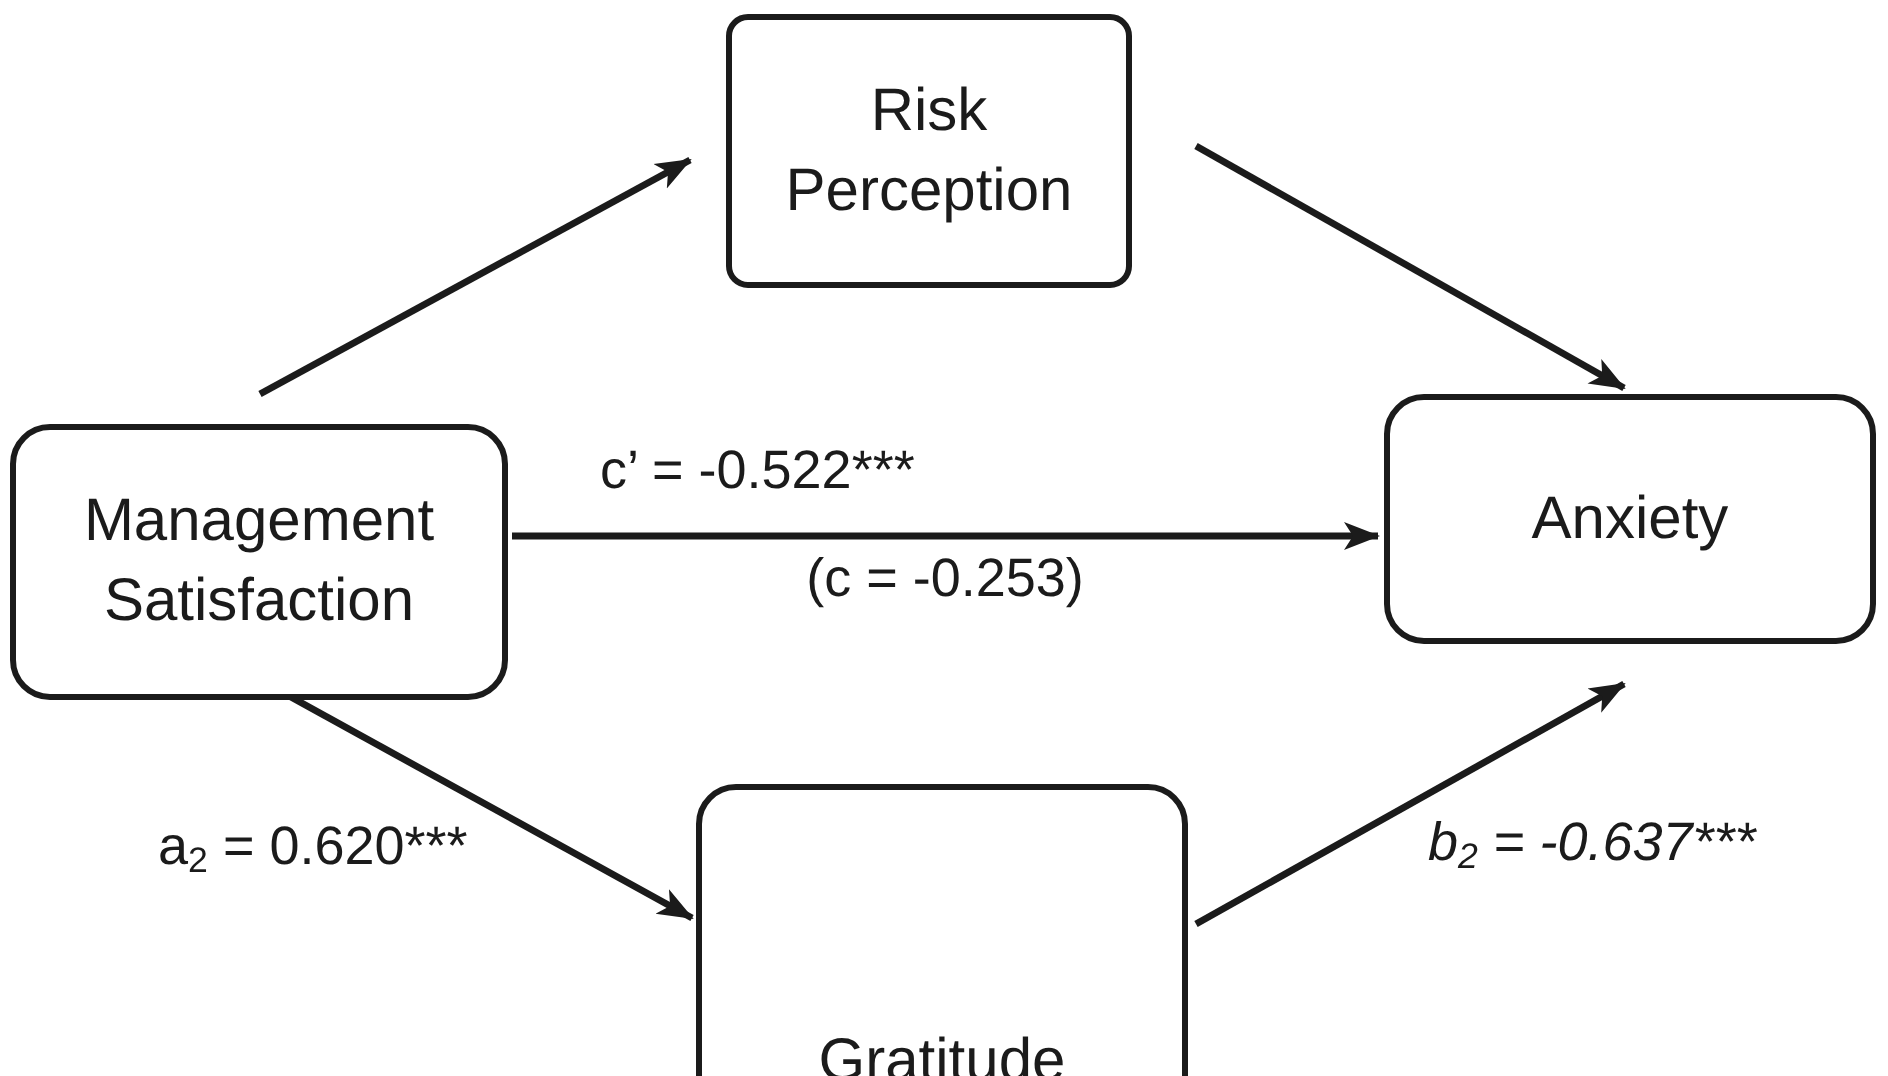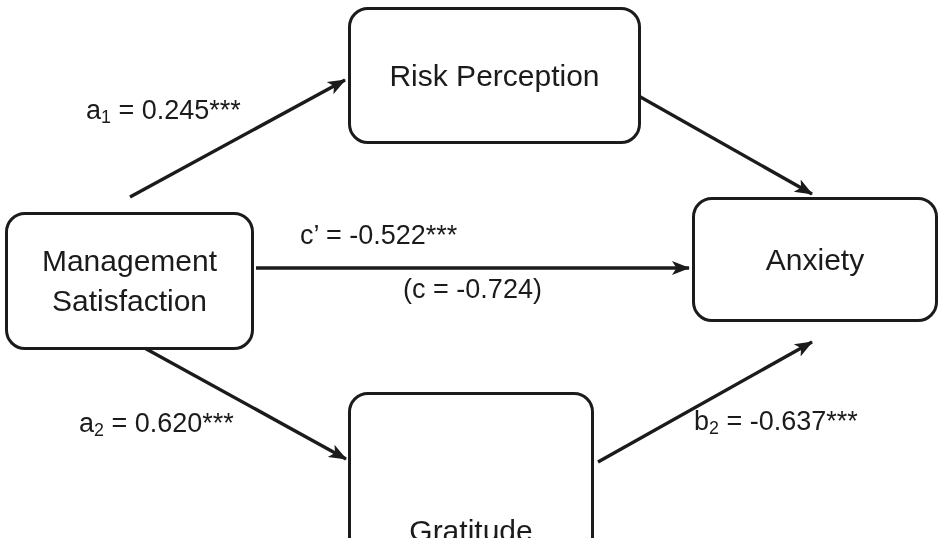--- a/index.html
+++ b/index.html
@@ -27,38 +27,38 @@
     border: 3px solid #1b1b1b;
     border-radius: 20px;
     background: #ffffff;
     display: flex;
     align-items: center;
     justify-content: center;
     text-align: center;
     font-size: 30px;
     line-height: 1.32;
   }
-  .node-risk      { left: 348px; top: 7px;   width: 293px; height: 137px; padding: 0 26px; }
+  .node-risk      { left: 363px; top: 7px;   width: 203px; height: 137px; padding: 0 26px; border-radius: 11px; }
   .node-mgmt      { left: 5px;   top: 212px; width: 249px; height: 138px; padding: 18px 14px; }
   .node-anxiety   { left: 692px; top: 197px; width: 246px; height: 125px; padding: 0 14px; }
   .node-gratitude { left: 348px; top: 392px; width: 246px; height: 178px; padding: 16px 14px; align-items: flex-end; }
   .plabel {
     position: absolute;
     font-size: 27px;
     white-space: nowrap;
   }
   .sub {
     font-size: 0.66em;
     position: relative;
     top: 0.22em;
   }
   .plabel-a1 { left: 86px;  top: 95px;  }
   .plabel-b1 { left: 692px; top: 96px;  }
   .plabel-a2 { left: 79px;  top: 408px; }
-  .plabel-b2 { left: 694px; top: 406px; }
+  .plabel-b2 { left: 714px; top: 406px; font-style: italic; }
   .plabel-cdirect { left: 300px; top: 220px; width: 345px; text-align: left; }
   .plabel-ctotal  { left: 300px; top: 274px; width: 345px; text-align: center; }
 </style>
 </head>
 <body>
 
 <div class="canvas">
 
   <svg class="arrows-layer" viewBox="0 0 944 538" xmlns="http://www.w3.org/2000/svg">
     <defs>
@@ -82,31 +82,28 @@
   </div>
 
   <div class="node node-anxiety">
     <span>Anxiety</span>
   </div>
 
   <div class="node node-gratitude">
     <span>Gratitude</span>
   </div>
 
-  <div class="plabel plabel-a1">
-    <span>a</span><span class="sub">1</span><span> = 0.245***</span>
-  </div>
 
 
   <div class="plabel plabel-cdirect">
     <span>c’</span><span> = -0.522***</span>
   </div>
 
   <div class="plabel plabel-ctotal">
-    <span>(c = -0.724)</span>
+    <span>(c = -0.253)</span>
   </div>
 
   <div class="plabel plabel-a2">
     <span>a</span><span class="sub">2</span><span> = 0.620***</span>
   </div>
 
   <div class="plabel plabel-b2">
     <span>b</span><span class="sub">2</span><span> = -0.637***</span>
   </div>
 

